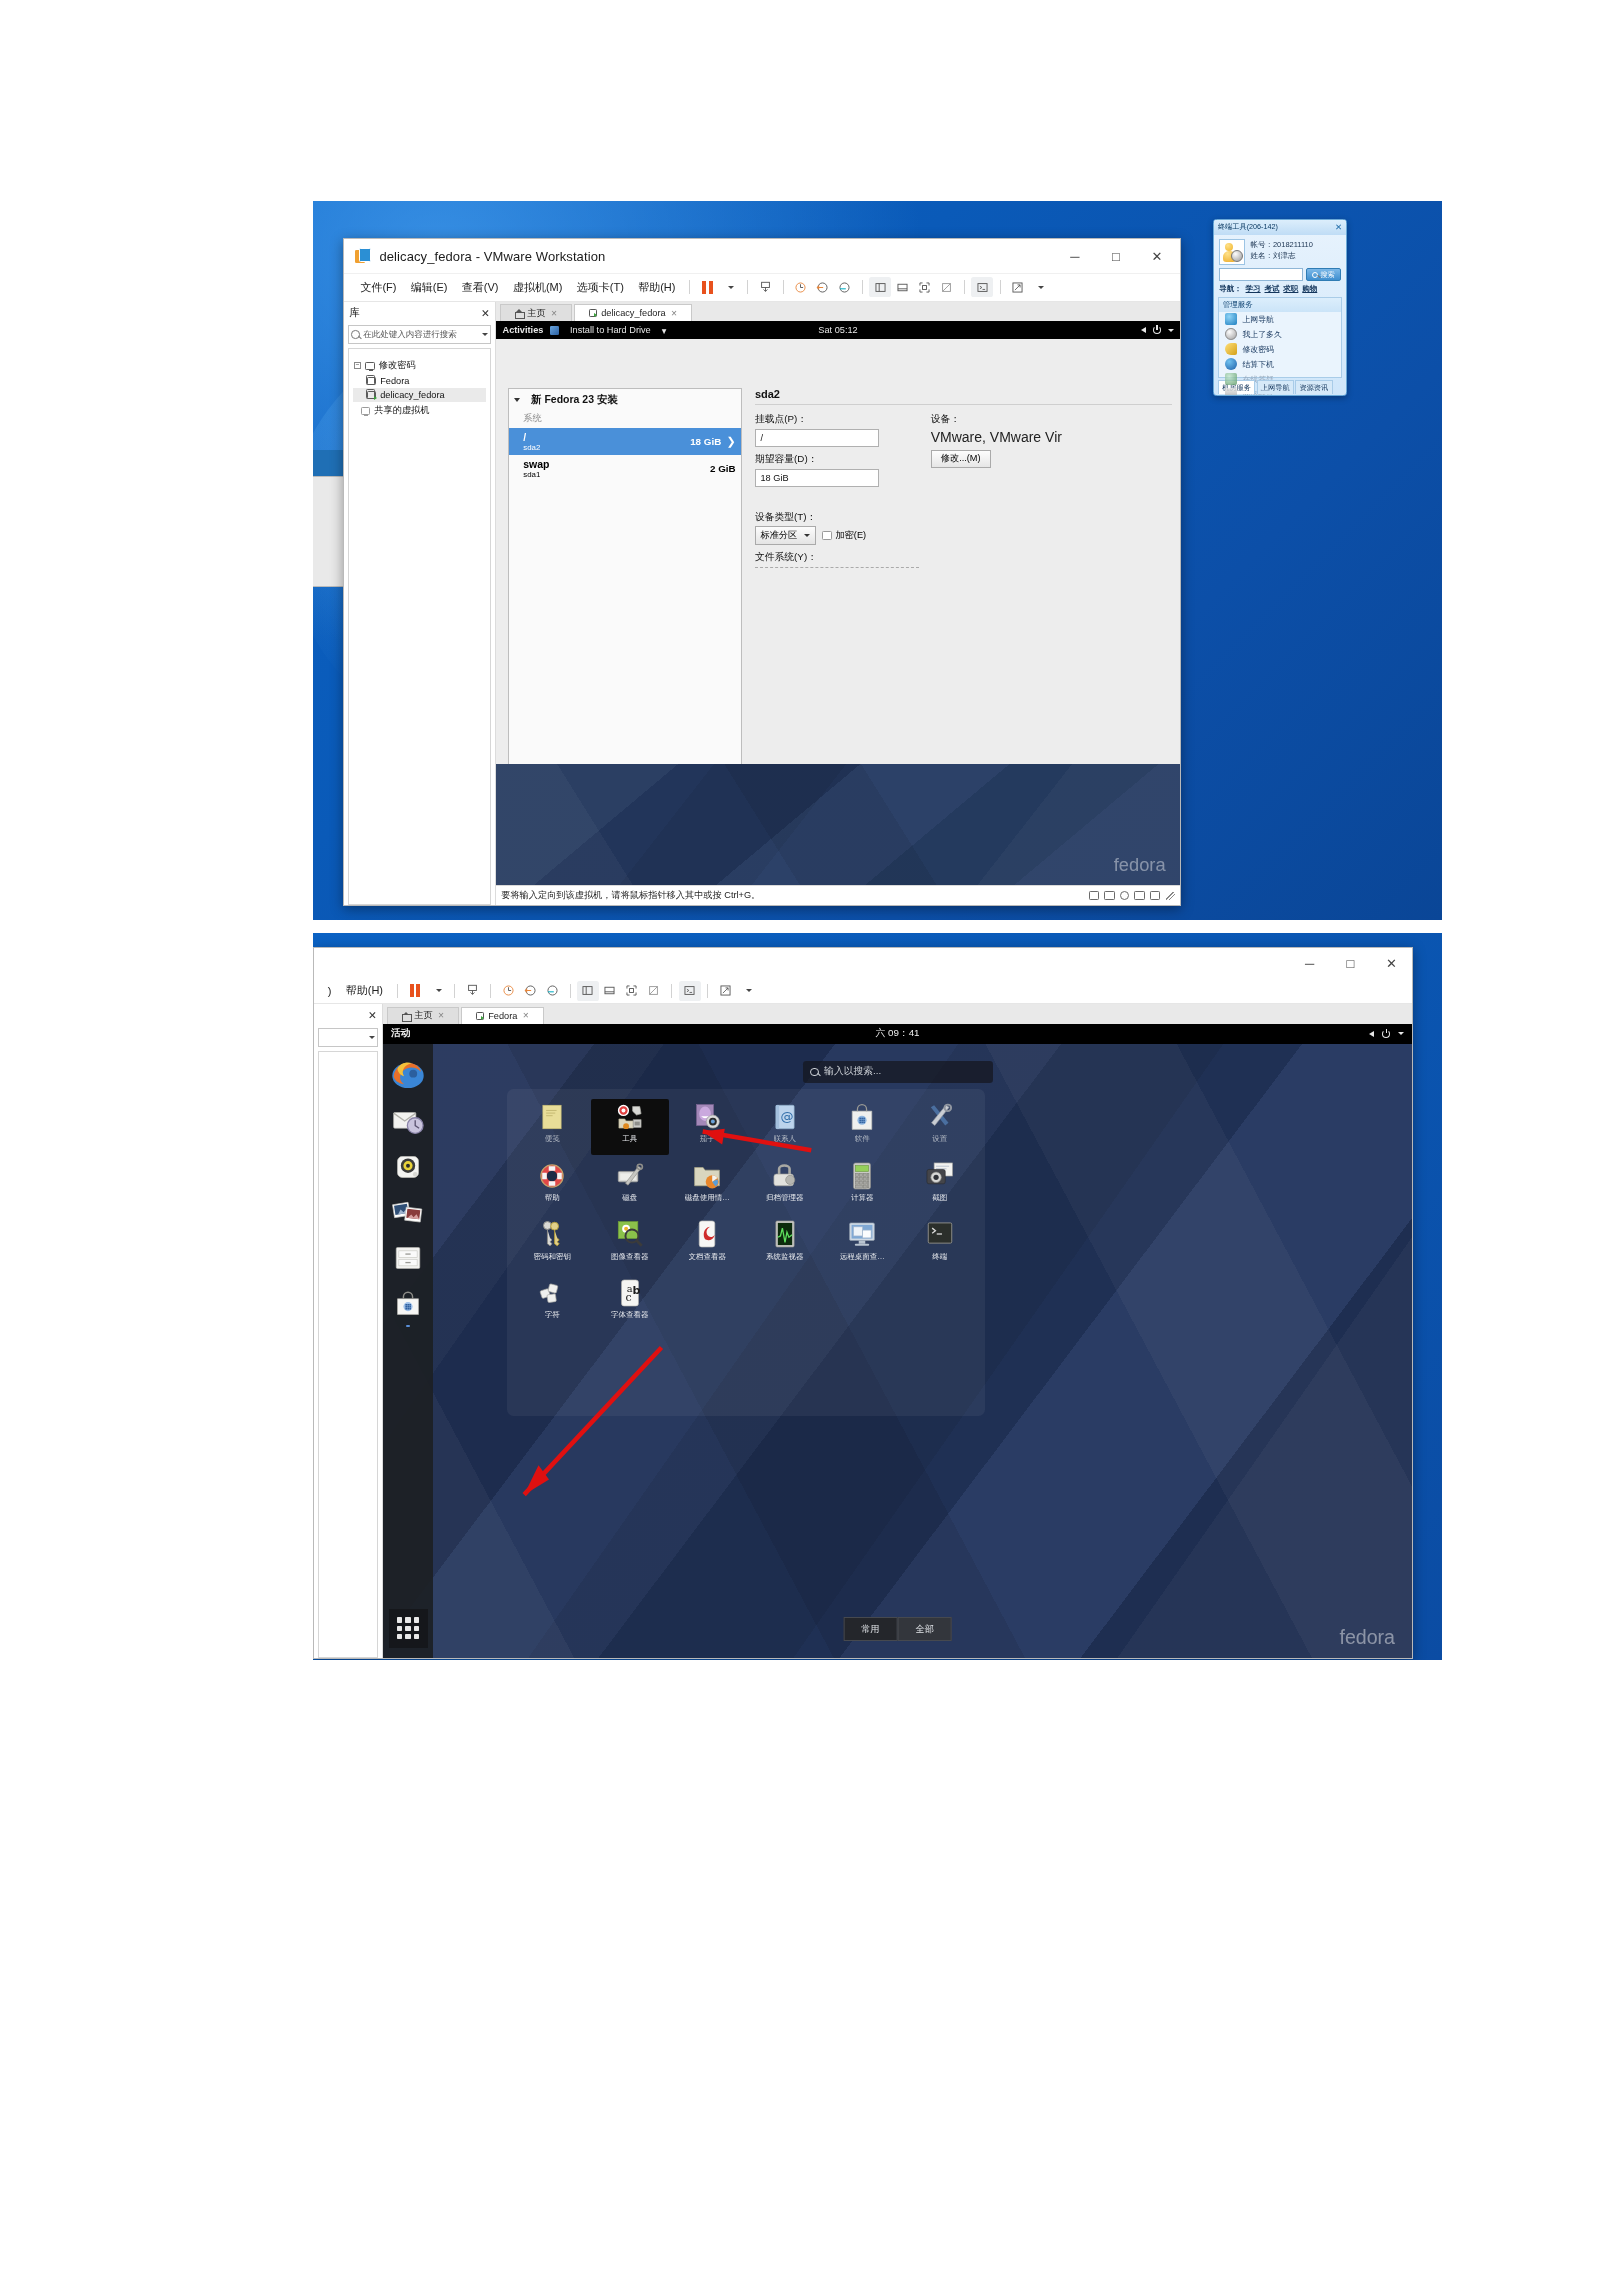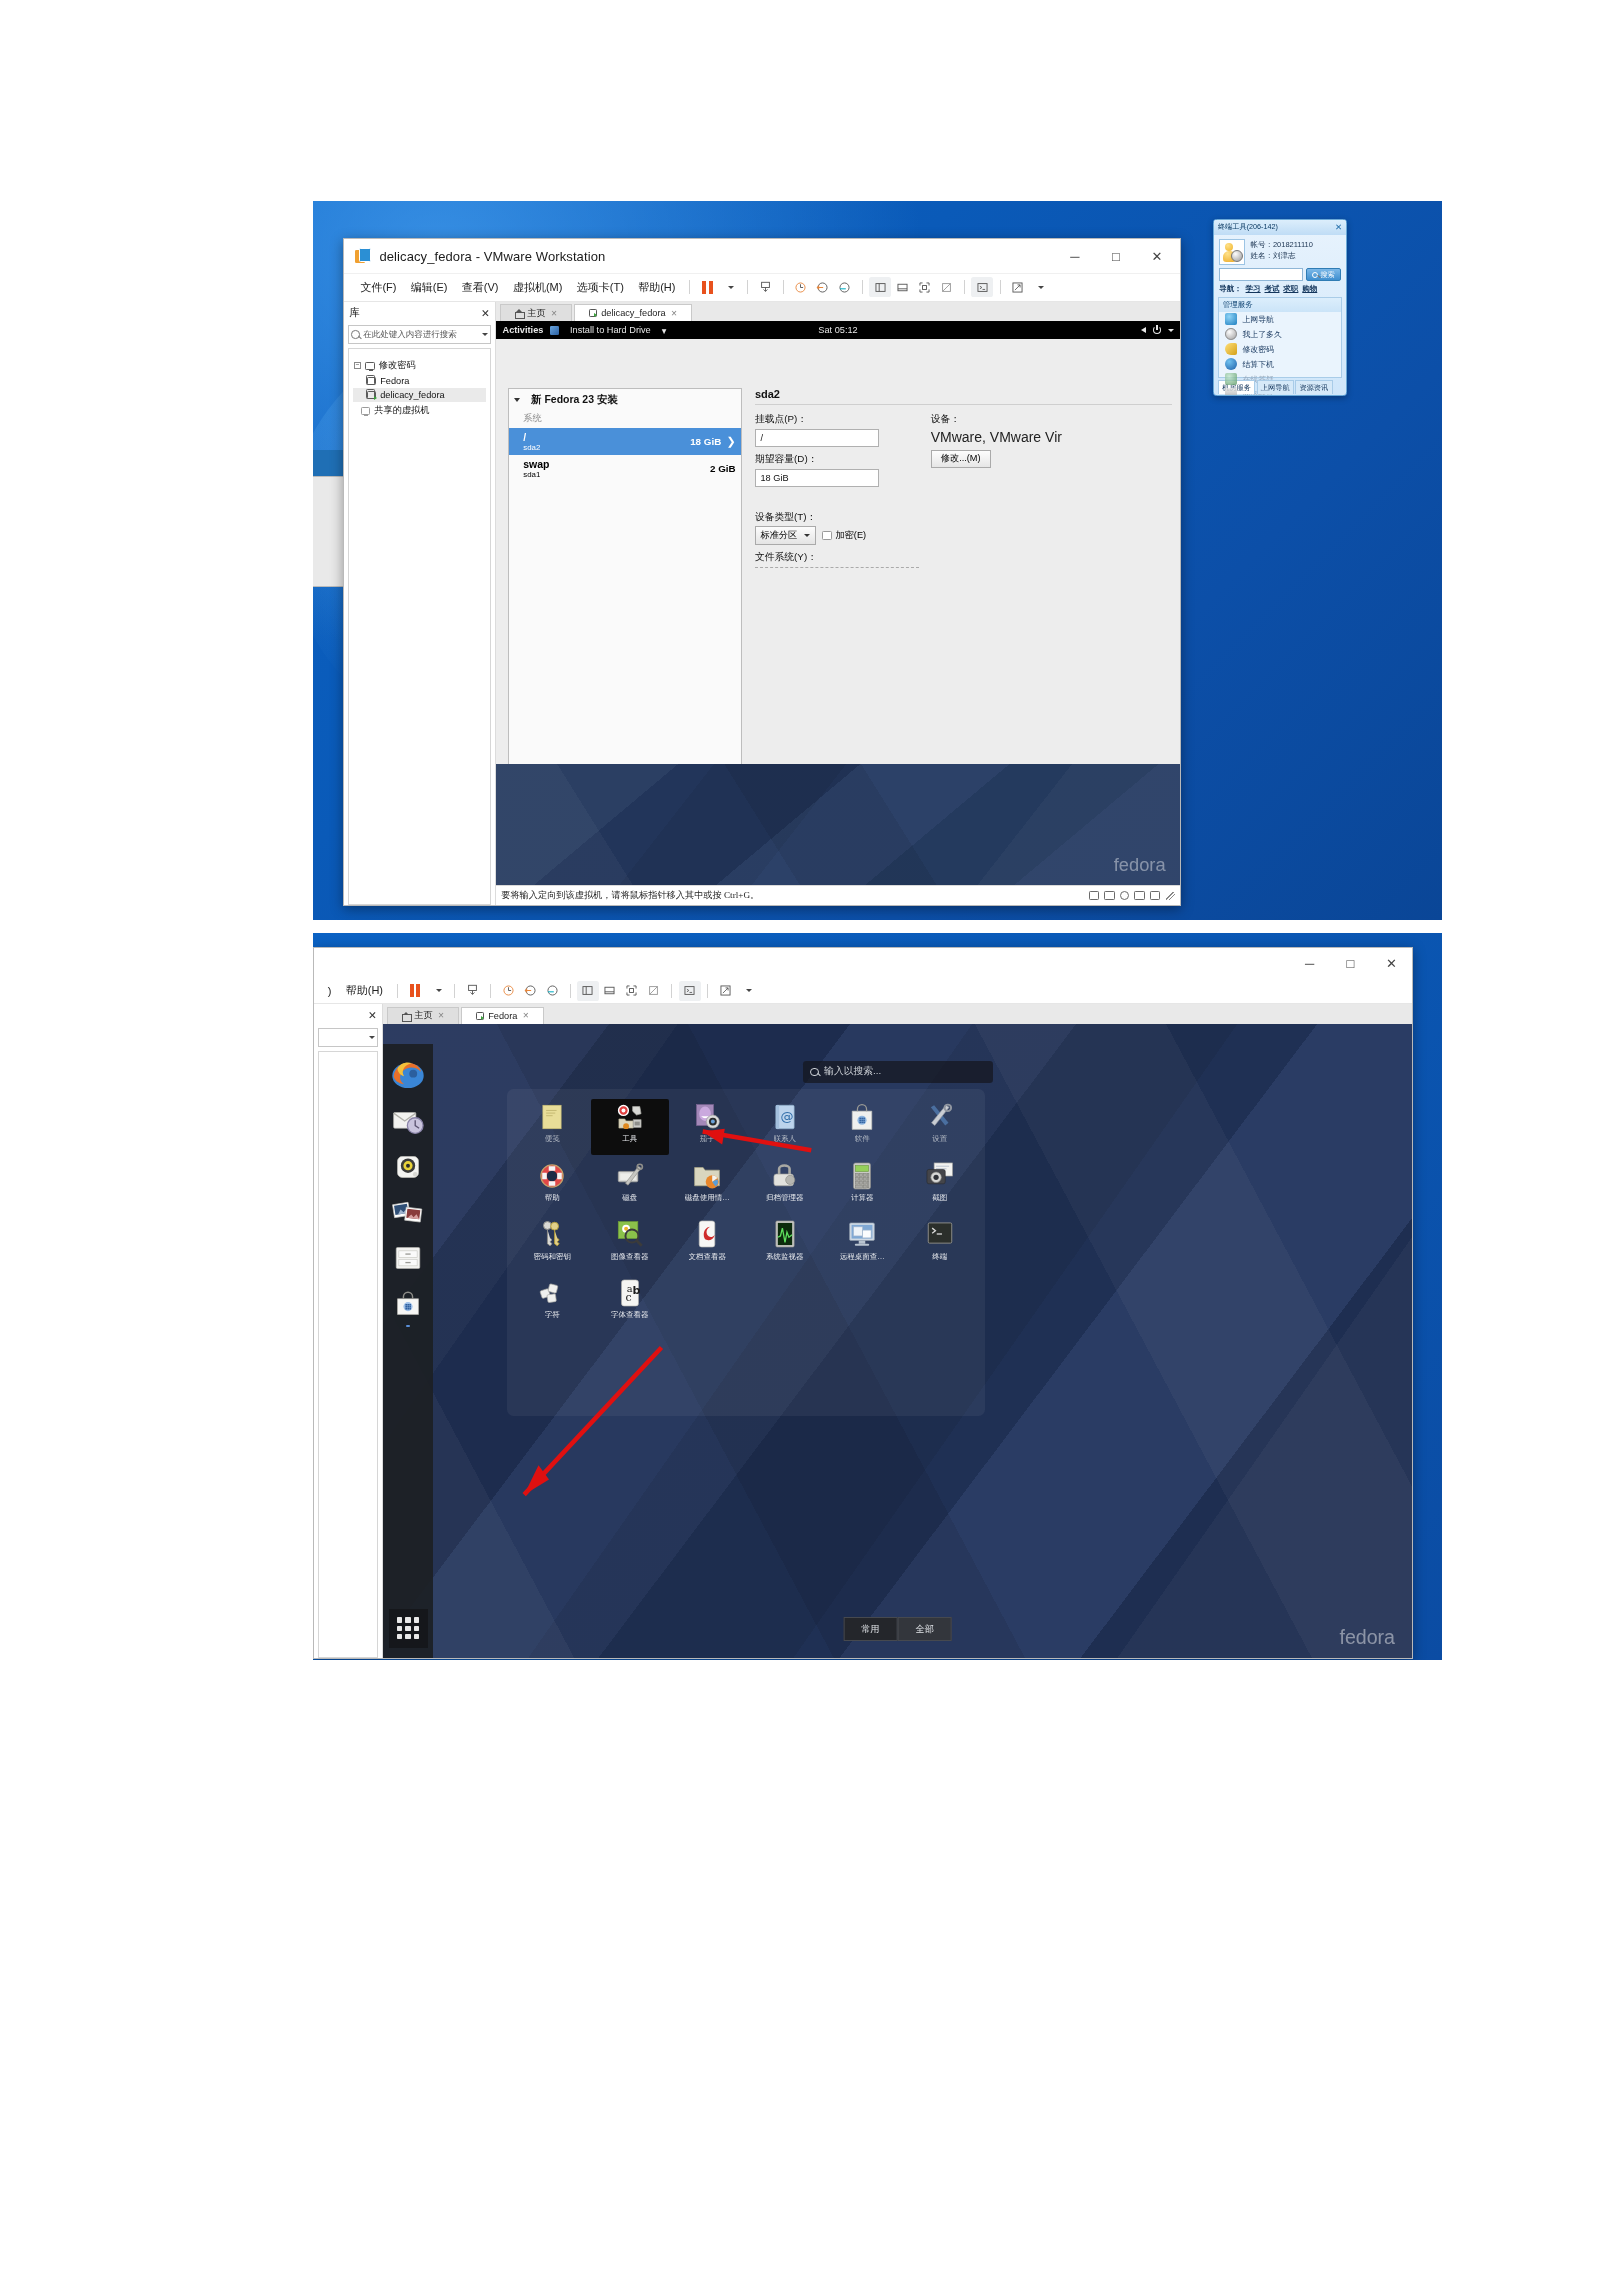--- a/index.html
+++ b/index.html
@@ -197,21 +197,21 @@
   .guest-wall:after {
     content:""; position:absolute; inset:0;
     background:
       linear-gradient(58deg, rgba(255,255,255,.035) 0 18%, transparent 18% 40%, rgba(0,0,0,.07) 40% 58%, transparent 58%),
       linear-gradient(-52deg, rgba(255,255,255,.03) 0 26%, transparent 26% 55%, rgba(0,0,0,.06) 55% 72%, transparent 72%);
   }
   .fedora-wm { position:absolute; right:14.4px; bottom:9.2px; color:rgba(255,255,255,.42); font-size:18.3px; }
 
   .vm-statusbar {
     height:19.6px; display:flex; align-items:center; padding:0 5.2px;
-    border-top:0.7px solid #dadada; background:#fff; font-size:9.2px; color:#222; flex:none;font-family:Liberation Serif, serif;
+    border-top:0.7px solid #dadada; background:#fff; font-size:9.2px; color:#222; flex:none;
   }
   .status-icons { margin-left:auto; display:flex; align-items:center; gap:5.2px; }
   .sic { width:10.5px;height:8.5px;border:0.9px solid #6a6a6a;border-radius:1.3px; }
   .sic.round { border-radius:50%; width:9.2px;height:9.2px;}
   .corner-grip { width:9.2px;height:7.9px; background:
       linear-gradient(135deg, transparent 40%, #888 40% 48%, transparent 48% 62%, #888 62% 70%, transparent 70%);}
 
   
   .termtool {
     position:absolute; left:900px; top:18.3px; width:134px; height:177px;
@@ -780,20 +780,29 @@
               <span class="tx">✕</span>
             </div>
             <div class="vm-tab active">
               <span class="tab-vmic"></span>
               <span>Fedora</span>
               <span class="tx">✕</span>
             </div>
           </div>
 
           <div class="vm2-guest">
+            <div class="g2-top">
+              <span style="font-weight:bold">活动</span>
+              <span class="g2-clock">六 09：41</span>
+              <span class="g2-right">
+                <span class="spk"></span>
+                <span class="pwr"></span>
+                <span class="cd"></span>
+              </span>
+            </div>
 
             <div class="g2-search">
               <span class="mag2"></span>
               <span>输入以搜索...</span>
             </div>
 
             <div class="dock">
               <div class="dock-ic">
                 <svg viewBox="0 0 52 52" width="34" height="34">
                   <ellipse cx="26" cy="27" rx="24" ry="19" fill="#3a86d6"></ellipse>

